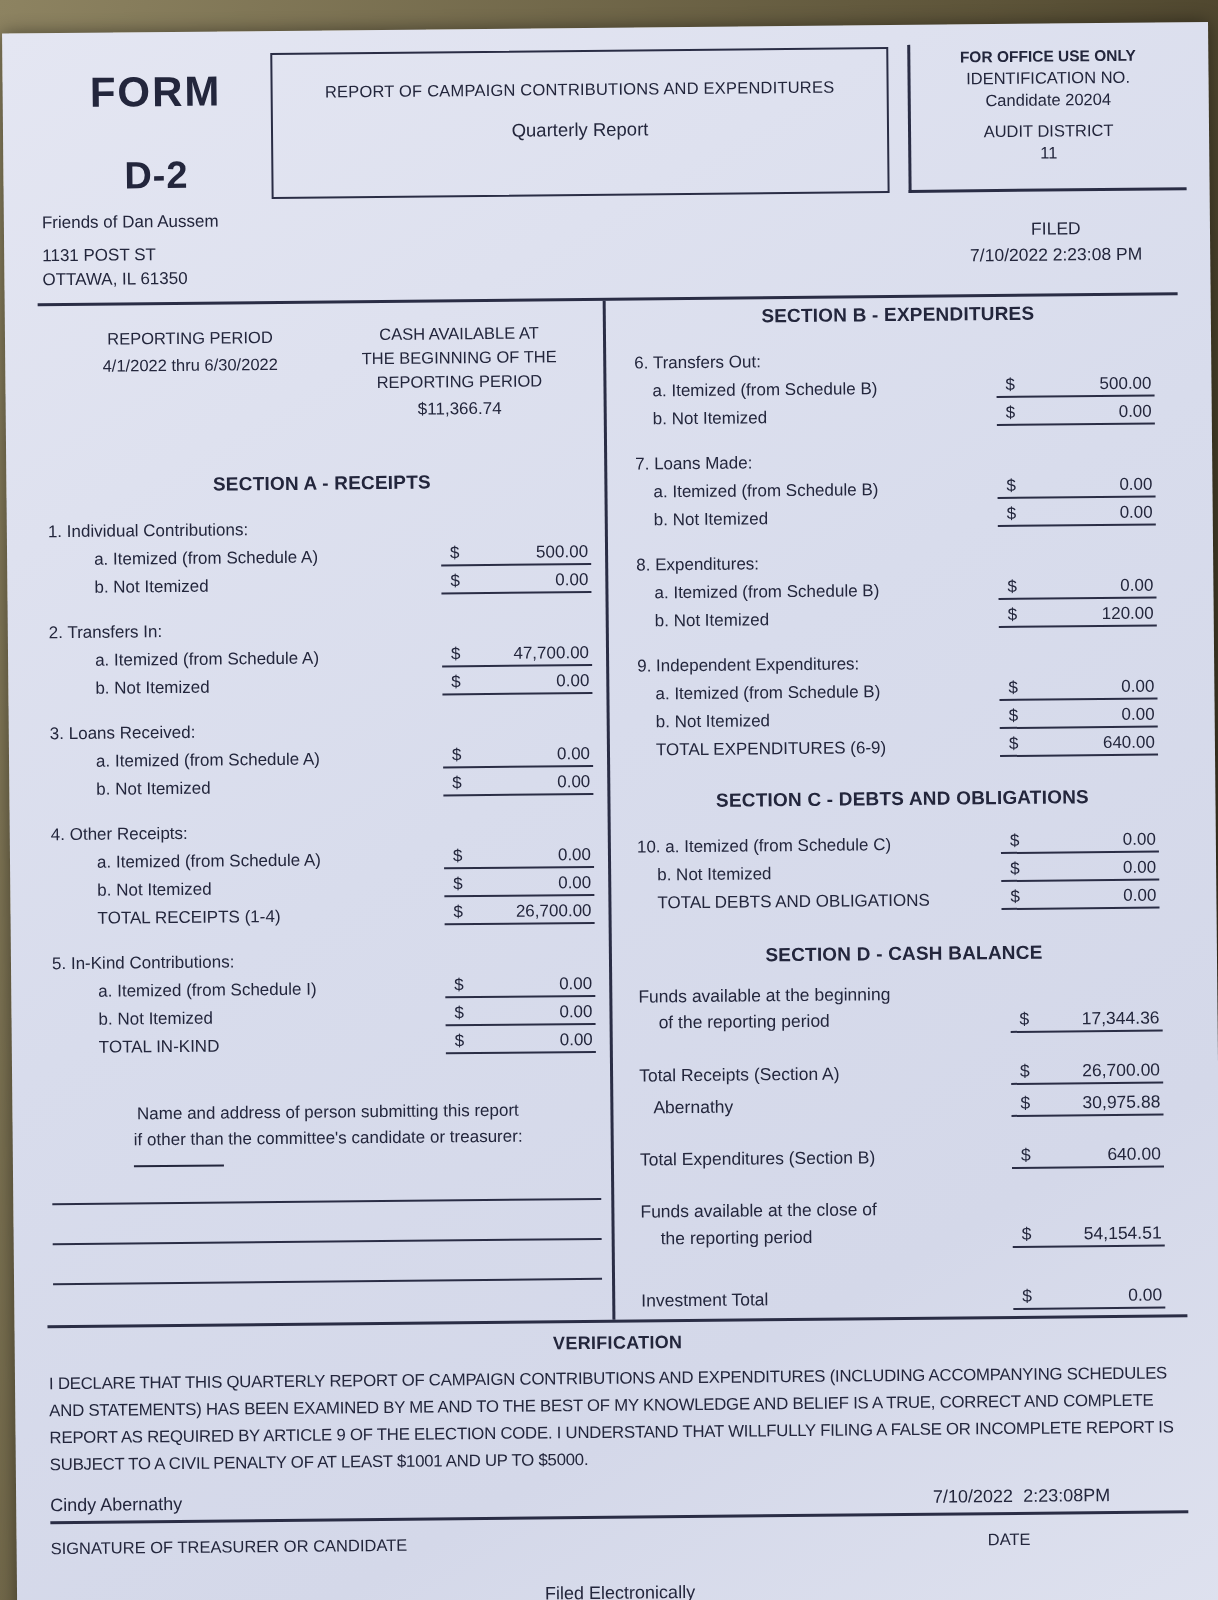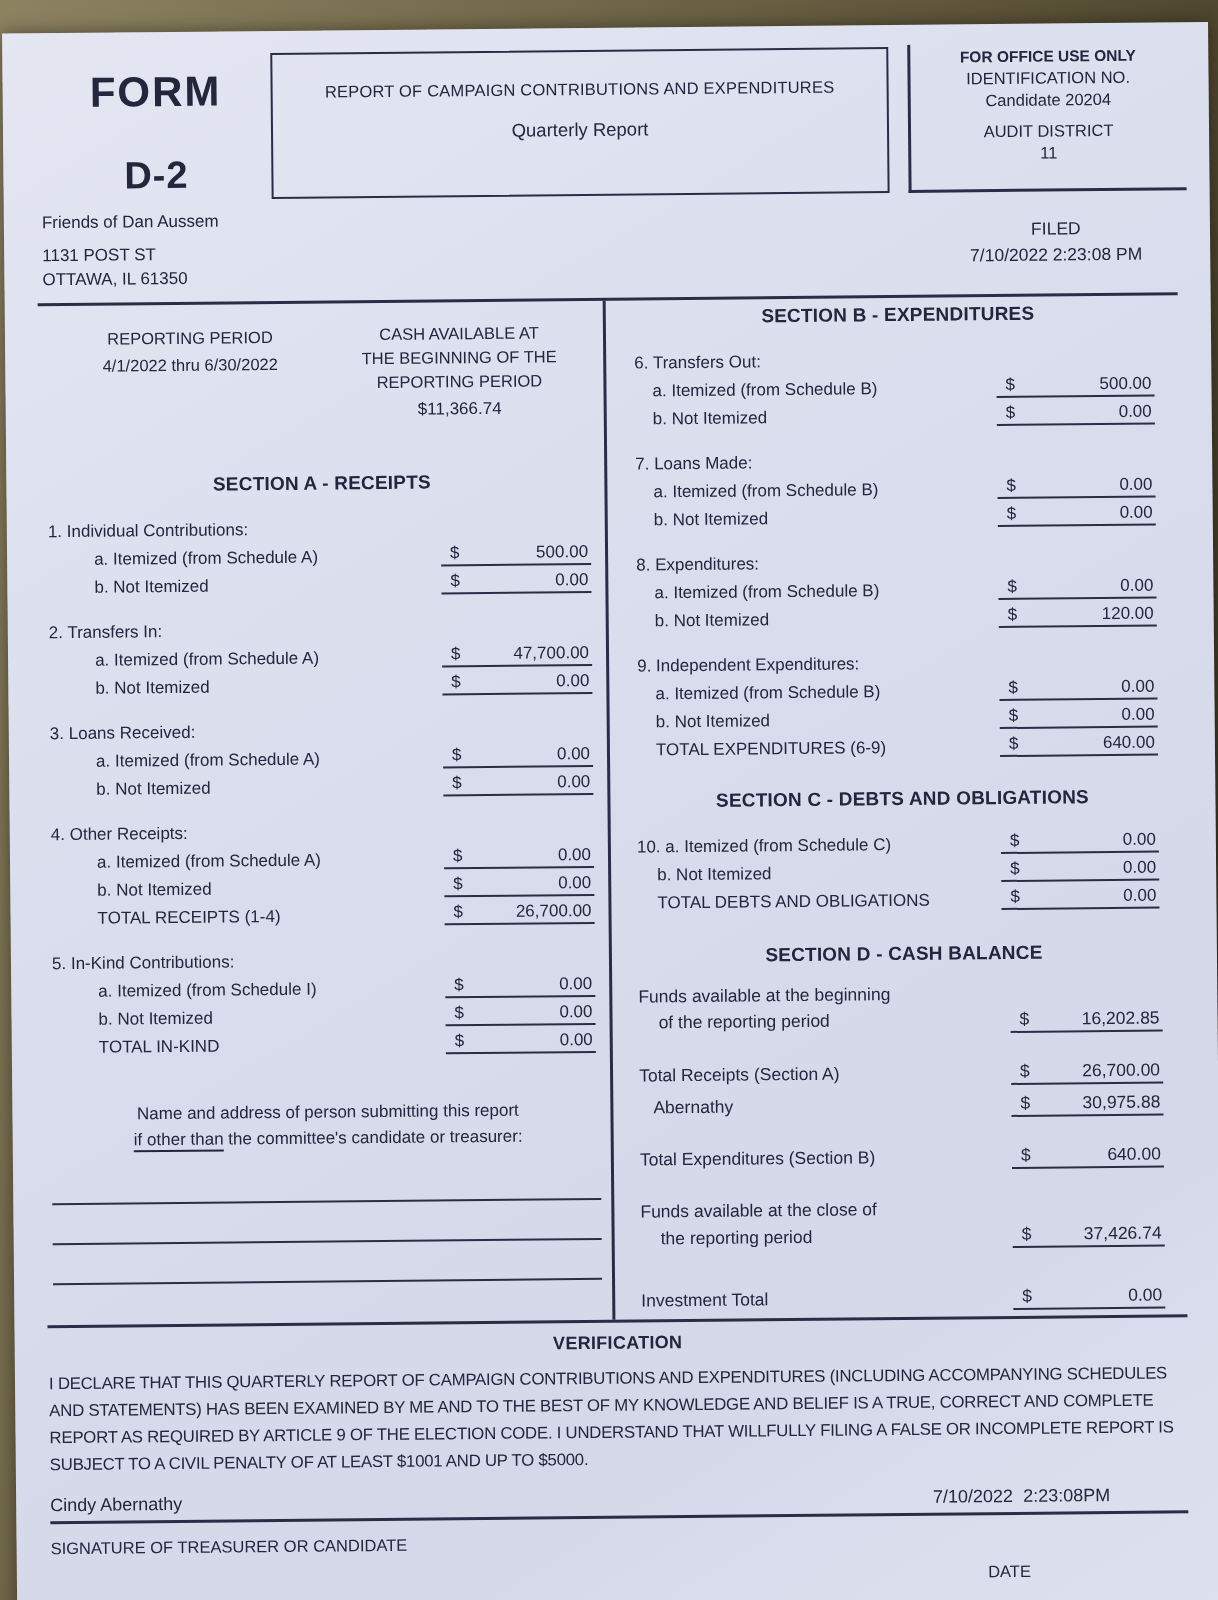--- a/index.html
+++ b/index.html
@@ -64,21 +64,21 @@
   .arow{display:flex;justify-content:space-between;align-items:flex-end;margin:5px 14px 5px 54px;font-size:17px;}
   .arow .abox{
     width:150px;border-bottom:2.5px solid var(--line);
     display:flex;justify-content:space-between;align-items:flex-end;
     padding:0 3px 1px 9px;flex:none;
   }
   .col-right .arow{margin:5px 18px 5px 28px;}
   .col-right .arow .abox{width:158px;}
   .col-right .ghead{margin-left:10px;}
   .note{text-align:center;font-size:17px;margin-top:44px;line-height:1.5;}
-  .uline{border-bottom:2px solid var(--ink);padding-bottom:1px;}
+  .uline{border-bottom:2px solid var(--ink);padding-bottom:16px;}
   .blank{border-bottom:2.5px solid var(--line);height:0;margin:38px 10px 0 6px;}
   .blank.first{margin-top:50px;}
   .sec-c-title{margin-top:30px;}
   .crow-first{margin-left:8px !important;}
   .sec-d-title{margin-top:32px;}
   .drow{display:flex;justify-content:space-between;align-items:flex-end;margin:16px 16px 6px 8px;font-size:17.5px;}
   .drow .lbl{line-height:1.5;}
   .drow .lbl .ind{padding-left:20px;}
   .drow .abox{
     width:152px;border-bottom:2.5px solid var(--line);
@@ -93,21 +93,21 @@
   .verif-text{
     font-size:16.8px;line-height:1.6;letter-spacing:-0.25px;margin-top:12px;max-width:1140px;
   }
   .sigline{
     display:flex;justify-content:space-between;align-items:flex-end;
     border-bottom:3px solid var(--line);padding:10px 0 5px 0;margin-top:6px;
   }
   .signame{font-size:18px;}
   .sigdate{font-size:18px;margin-right:78px;white-space:pre;}
   .siglabels{display:flex;justify-content:space-between;margin-top:15px;font-size:16.5px;}
-  .siglabels .datelab{margin-right:158px;margin-top:32px;}
+  .siglabels .datelab{margin-right:158px;}
   .filed-note{text-align:center;font-size:18px;margin-top:30px;}
 </style>
 </head>
 <body>
 
 <div class="paper">
 
   <div class="header">
     <div class="form-id">
       <div class="form-word">FORM</div>
@@ -357,21 +357,21 @@
 
       <div class="sec-title sec-d-title">SECTION D - CASH BALANCE</div>
 
       <div class="drow">
         <span class="lbl">
           <span>Funds available at the beginning</span><br>
           <span class="ind">of the reporting period</span>
         </span>
         <span class="abox">
             <span>$</span>
-            <span>16,202.85</span>
+            <span>17,344.36</span>
           </span>
       </div>
 
       <div class="drow sp">
         <span class="lbl">Total Receipts (Section A)</span>
         <span class="abox">
             <span>$</span>
             <span>26,700.00</span>
           </span>
       </div>
@@ -391,21 +391,21 @@
           </span>
       </div>
 
       <div class="drow sp">
         <span class="lbl">
           <span>Funds available at the close of</span><br>
           <span class="ind">the reporting period</span>
         </span>
         <span class="abox">
             <span>$</span>
-            <span>37,426.74</span>
+            <span>54,154.51</span>
           </span>
       </div>
 
       <div class="drow" style="margin-top:36px;">
         <span class="lbl">Investment Total</span>
         <span class="abox">
             <span>$</span>
             <span>0.00</span>
           </span>
       </div>

